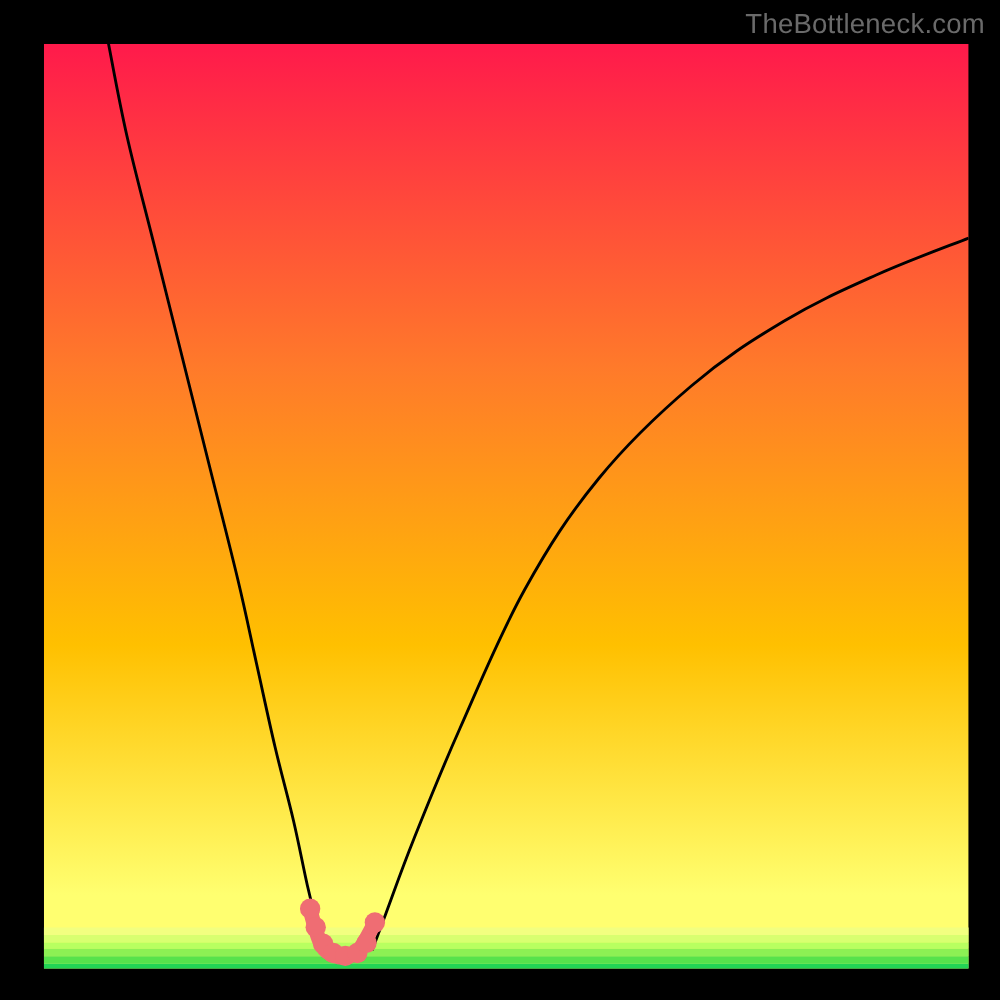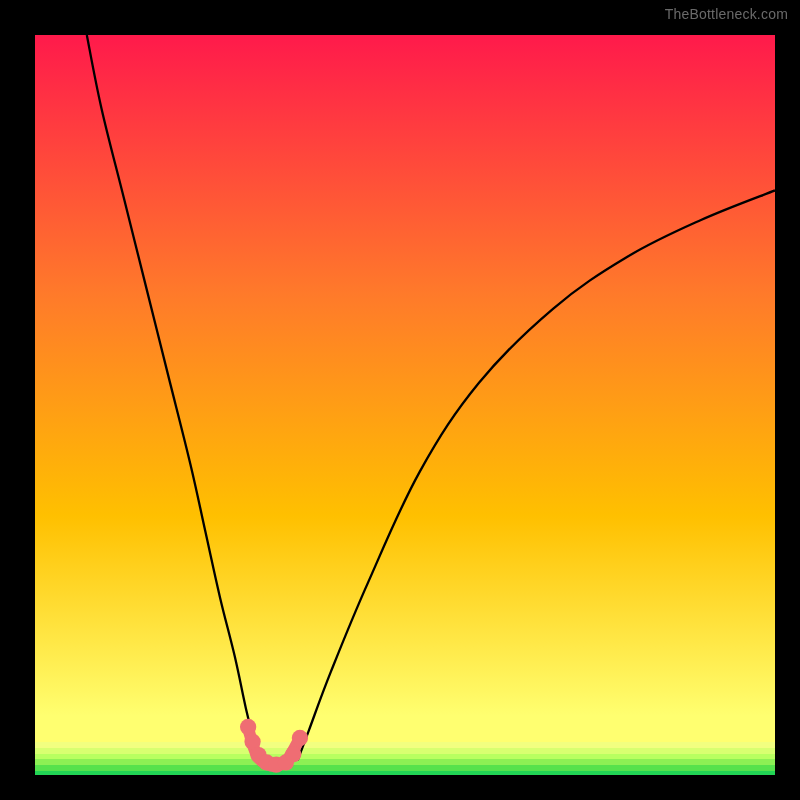--- a/index.html
+++ b/index.html
@@ -34,21 +34,21 @@
   svg.curves {
     position: absolute;
     left: 0; top: 0;
     width: 740px; height: 740px;
   }
   .watermark {
     position: absolute;
     top: 6px;
     right: 12px;
     font-family: Arial, Helvetica, sans-serif;
-    font-size: 14px;
+    font-size: 22px;
     color: #6a6a6a;
     letter-spacing: 0.2px;
   }
   .thinband {
     position: absolute;
     left: 0;
     width: 740px;
   }
 </style>
 </head>

